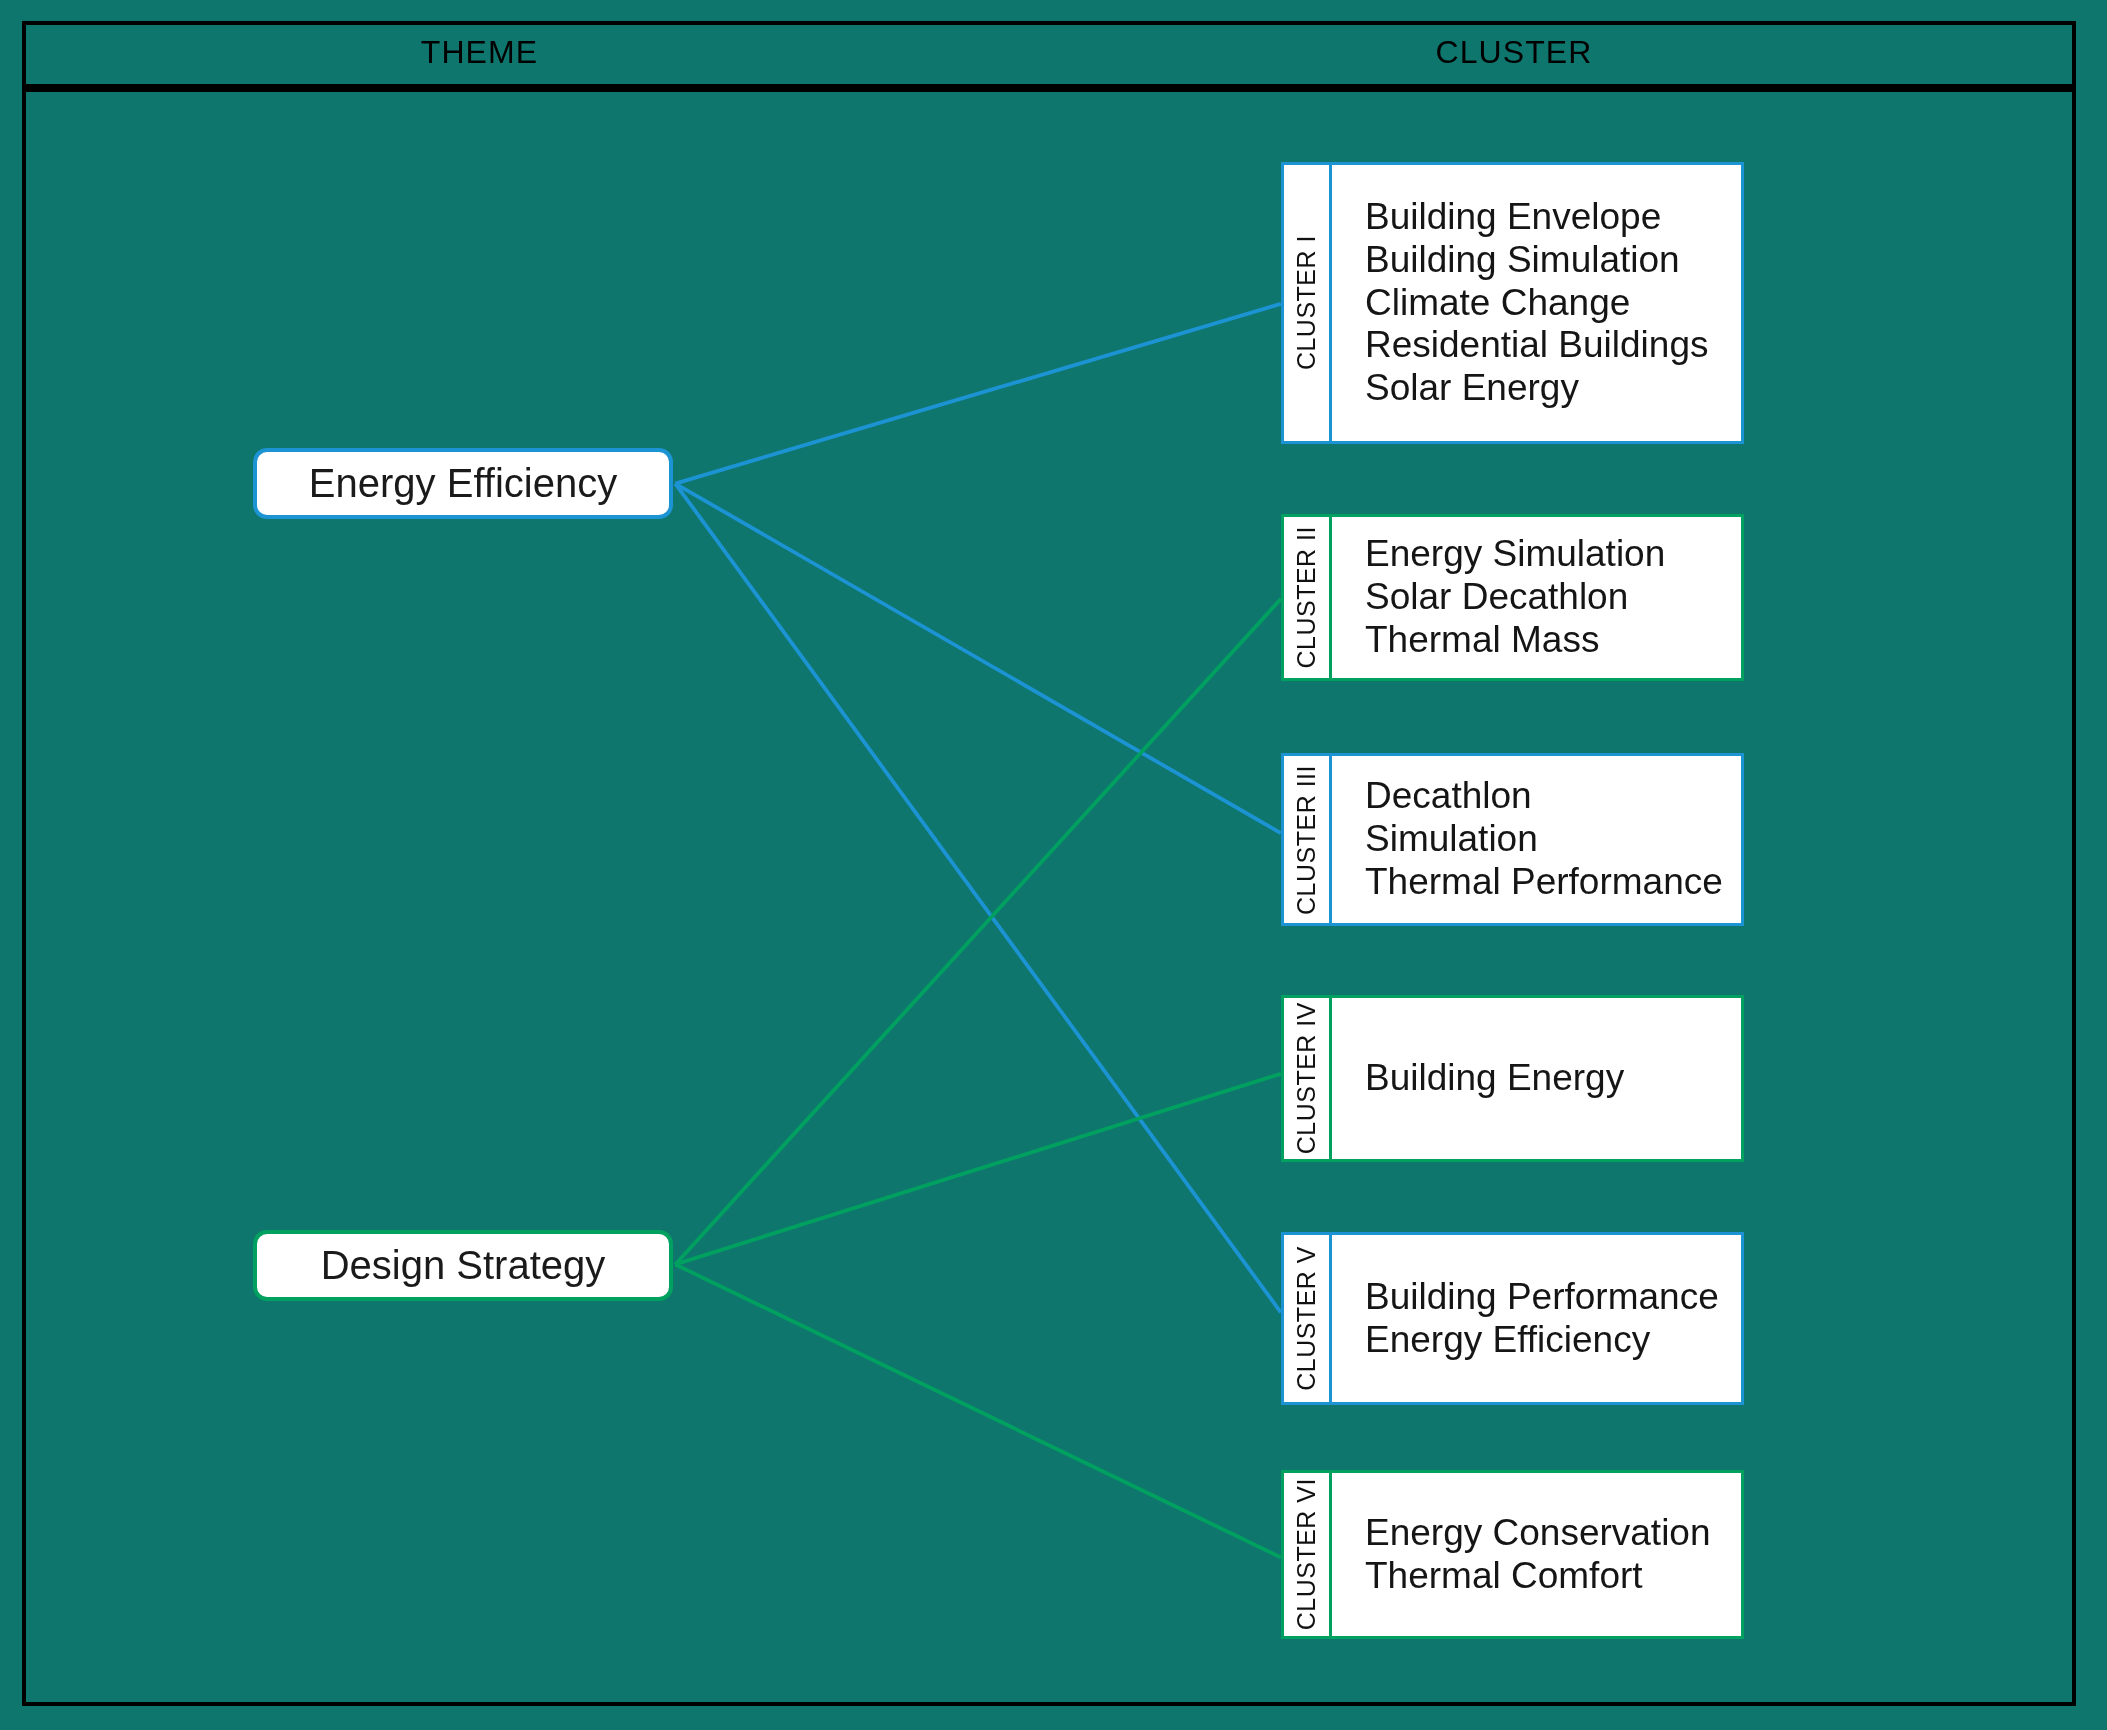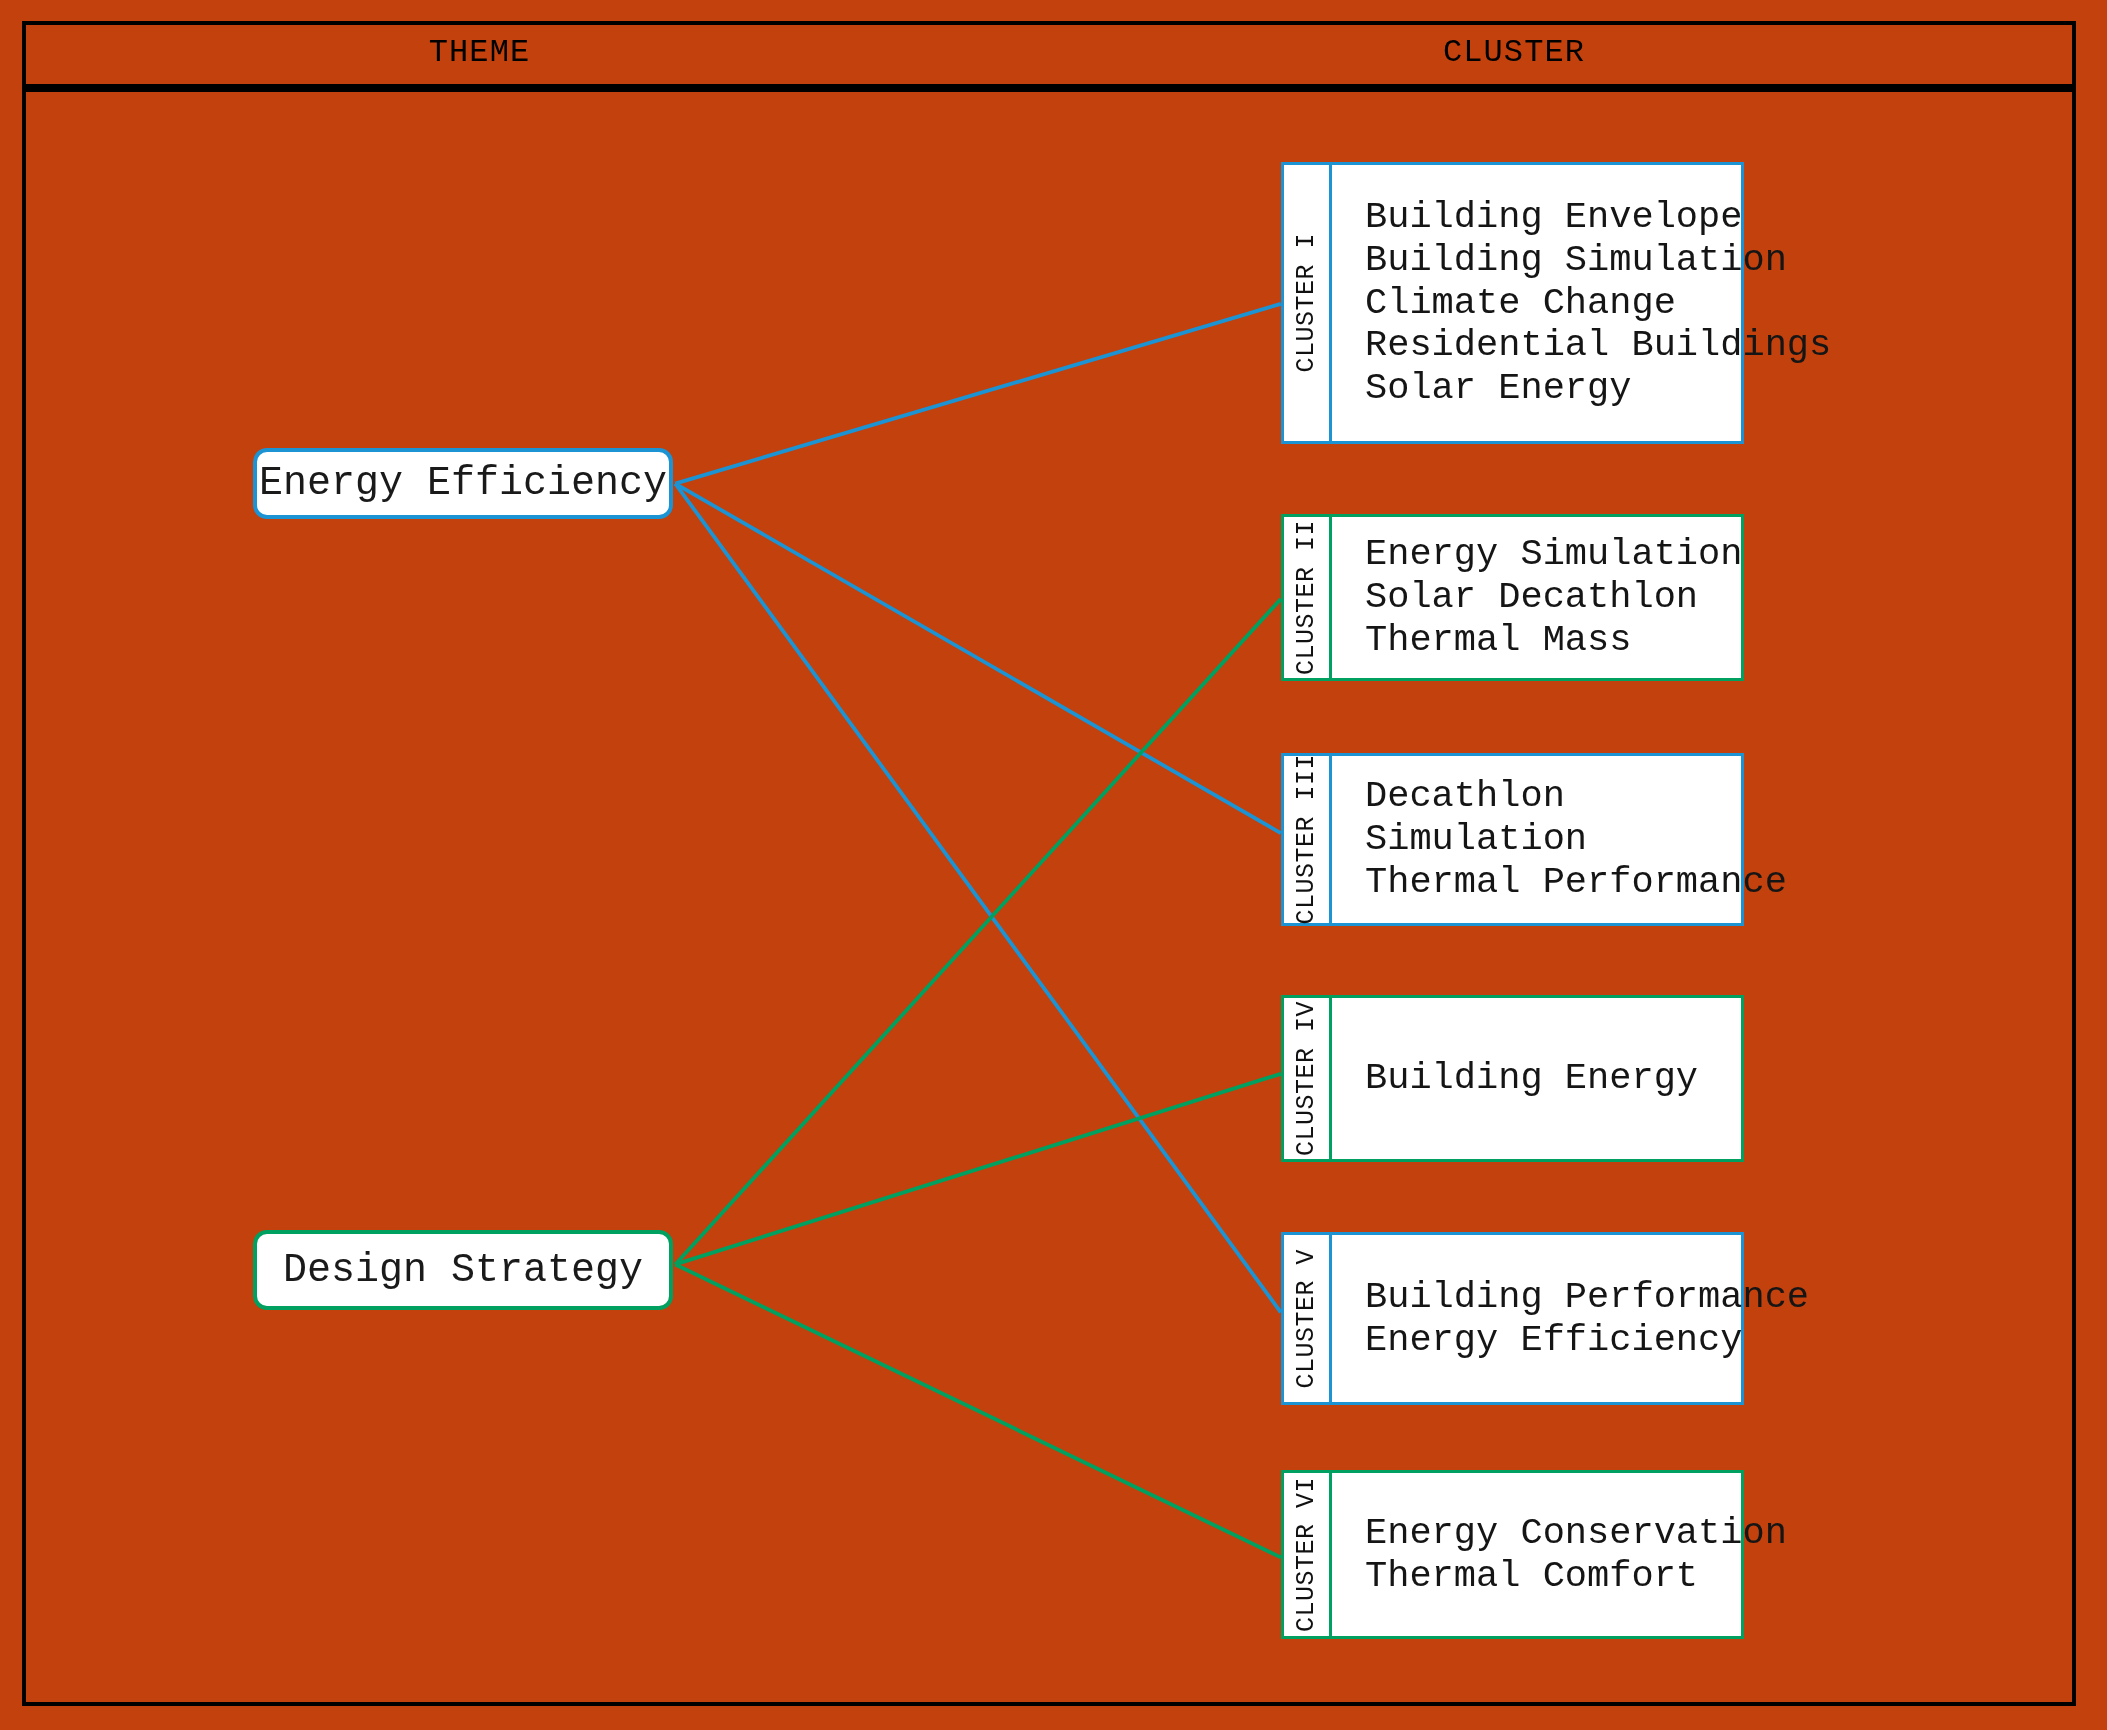--- a/index.html
+++ b/index.html
@@ -7,23 +7,22 @@
     padding: 0;
     background: #ffffff;
   }
   body {
     font-family: "Liberation Sans", sans-serif;
   }
   #canvas {
     position: relative;
     width: 2108px;
     height: 1730px;
-    background: #c2410c;
+    background: #0f766e;
     overflow: hidden;
-    font-family: Liberation Mono, monospace;
   }
   
   #outer-frame {
     position: absolute;
     left: 22px;
     top: 21px;
     width: 2054px;
     height: 1685px;
     border: 4.9px solid #000000;
     box-sizing: border-box;
@@ -70,21 +69,21 @@
     justify-content: center;
     font-size: 40px;
     color: #1a1a1a;
     white-space: nowrap;
   }
   #theme-energy-efficiency {
     left: 253px;  top: 448px;  width: 420px; height: 71px;
     border: 4.4px solid #1C93D3;
   }
   #theme-design-strategy {
-    left: 253px;  top: 1230px; width: 420px; height: 80px;
+    left: 253px;  top: 1230px; width: 420px; height: 71px;
     border: 4.4px solid #00A160;
   }
 
   
   .cluster-box {
     position: absolute;
     box-sizing: border-box;
     background: #ffffff;
     display: flex;
     flex-direction: row;

